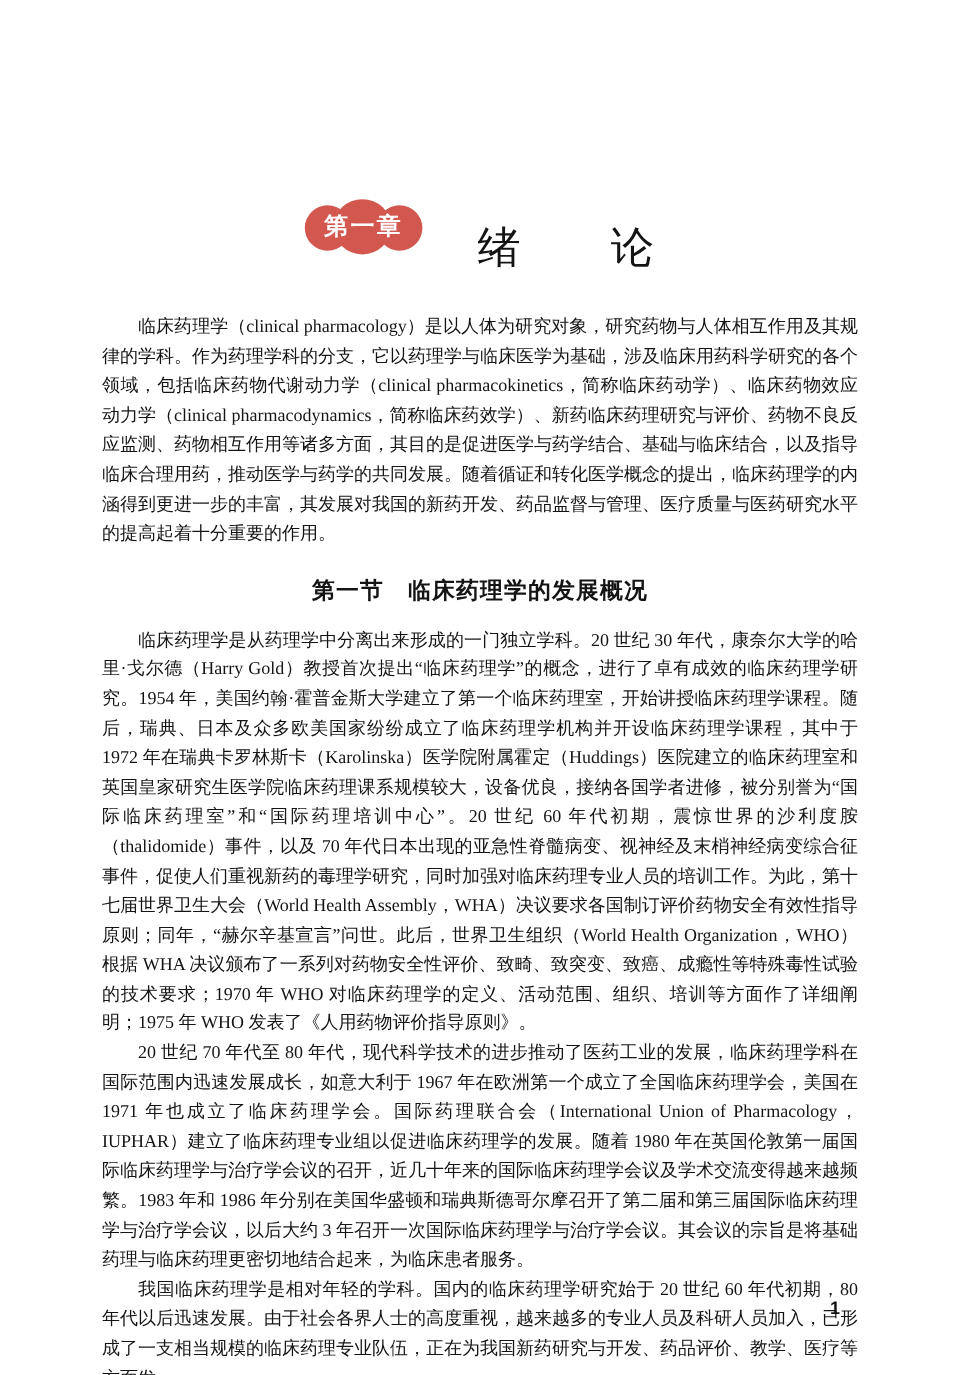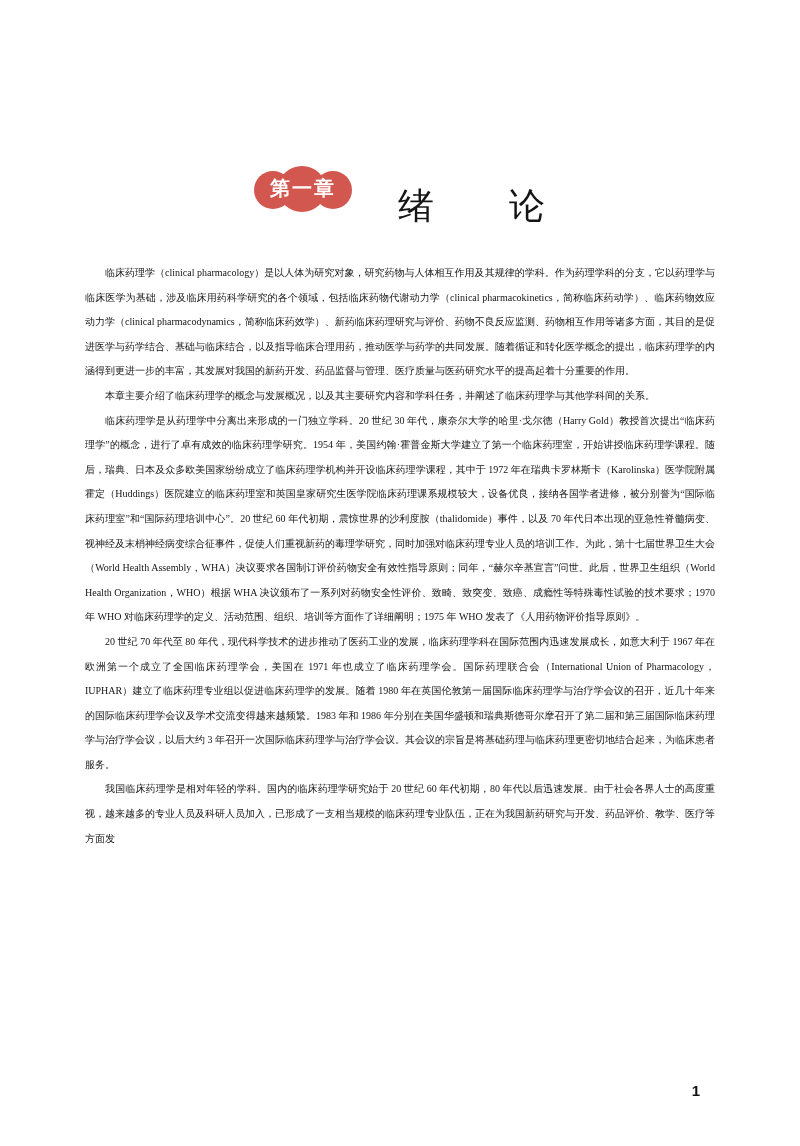--- a/index.html
+++ b/index.html
@@ -55,21 +55,21 @@
     font-weight: 400;
     letter-spacing: 1px;
     font-family: "Liberation Serif", "DejaVu Serif", serif;
     white-space: pre;
     margin-top: 36px;
   }
 
   
   main.content { margin-top: 30px; }
   .body-p {
-    font-size: 10px;
+    font-size: 15px;
     line-height: 24.6px;
     text-align: justify;
     text-indent: 2em;
   }
   .section-heading {
     font-family: "Liberation Sans", sans-serif;
     font-size: 19px;
     font-weight: bold;
     text-align: center;
     margin: 21px 0 17px;
@@ -97,22 +97,22 @@
       <span class="blob blob1"></span>
       <span class="blob blob2"></span>
       <span class="blob blob3"></span>
       <span class="badge-text">第一章</span>
     </div>
     <h1 class="chapter-title">绪　　论</h1>
   </header>
 
   <main class="content">
     <p class="body-p">临床药理学（clinical pharmacology）是以人体为研究对象，研究药物与人体相互作用及其规律的学科。作为药理学科的分支，它以药理学与临床医学为基础，涉及临床用药科学研究的各个领域，包括临床药物代谢动力学（clinical pharmacokinetics，简称临床药动学）、临床药物效应动力学（clinical pharmacodynamics，简称临床药效学）、新药临床药理研究与评价、药物不良反应监测、药物相互作用等诸多方面，其目的是促进医学与药学结合、基础与临床结合，以及指导临床合理用药，推动医学与药学的共同发展。随着循证和转化医学概念的提出，临床药理学的内涵得到更进一步的丰富，其发展对我国的新药开发、药品监督与管理、医疗质量与医药研究水平的提高起着十分重要的作用。</p>
-    <p class="body-p">本章主要介绍了临床药理学的概念与发展概况，以及其主要研究内容和学科任务，并阐述了临床药理学与其他学科间的关系。</p>
 
+    <h2 class="section-heading">第一节　临床药理学的发展概况</h2>
 
     <p class="body-p">临床药理学是从药理学中分离出来形成的一门独立学科。20 世纪 30 年代，康奈尔大学的哈里·戈尔德（Harry Gold）教授首次提出“临床药理学”的概念，进行了卓有成效的临床药理学研究。1954 年，美国约翰·霍普金斯大学建立了第一个临床药理室，开始讲授临床药理学课程。随后，瑞典、日本及众多欧美国家纷纷成立了临床药理学机构并开设临床药理学课程，其中于 1972 年在瑞典卡罗林斯卡（Karolinska）医学院附属霍定（Huddings）医院建立的临床药理室和英国皇家研究生医学院临床药理课系规模较大，设备优良，接纳各国学者进修，被分别誉为“国际临床药理室”和“国际药理培训中心”。20 世纪 60 年代初期，震惊世界的沙利度胺（thalidomide）事件，以及 70 年代日本出现的亚急性脊髓病变、视神经及末梢神经病变综合征事件，促使人们重视新药的毒理学研究，同时加强对临床药理专业人员的培训工作。为此，第十七届世界卫生大会（World Health Assembly，WHA）决议要求各国制订评价药物安全有效性指导原则；同年，“赫尔辛基宣言”问世。此后，世界卫生组织（World Health Organization，WHO）根据 WHA 决议颁布了一系列对药物安全性评价、致畸、致突变、致癌、成瘾性等特殊毒性试验的技术要求；1970 年 WHO 对临床药理学的定义、活动范围、组织、培训等方面作了详细阐明；1975 年 WHO 发表了《人用药物评价指导原则》。</p>
     <p class="body-p">20 世纪 70 年代至 80 年代，现代科学技术的进步推动了医药工业的发展，临床药理学科在国际范围内迅速发展成长，如意大利于 1967 年在欧洲第一个成立了全国临床药理学会，美国在 1971 年也成立了临床药理学会。国际药理联合会（International Union of Pharmacology，IUPHAR）建立了临床药理专业组以促进临床药理学的发展。随着 1980 年在英国伦敦第一届国际临床药理学与治疗学会议的召开，近几十年来的国际临床药理学会议及学术交流变得越来越频繁。1983 年和 1986 年分别在美国华盛顿和瑞典斯德哥尔摩召开了第二届和第三届国际临床药理学与治疗学会议，以后大约 3 年召开一次国际临床药理学与治疗学会议。其会议的宗旨是将基础药理与临床药理更密切地结合起来，为临床患者服务。</p>
     <p class="body-p">我国临床药理学是相对年轻的学科。国内的临床药理学研究始于 20 世纪 60 年代初期，80 年代以后迅速发展。由于社会各界人士的高度重视，越来越多的专业人员及科研人员加入，已形成了一支相当规模的临床药理专业队伍，正在为我国新药研究与开发、药品评价、教学、医疗等方面发</p>
   </main>
 
   <span class="page-number">1</span>
 
 </div>
 

